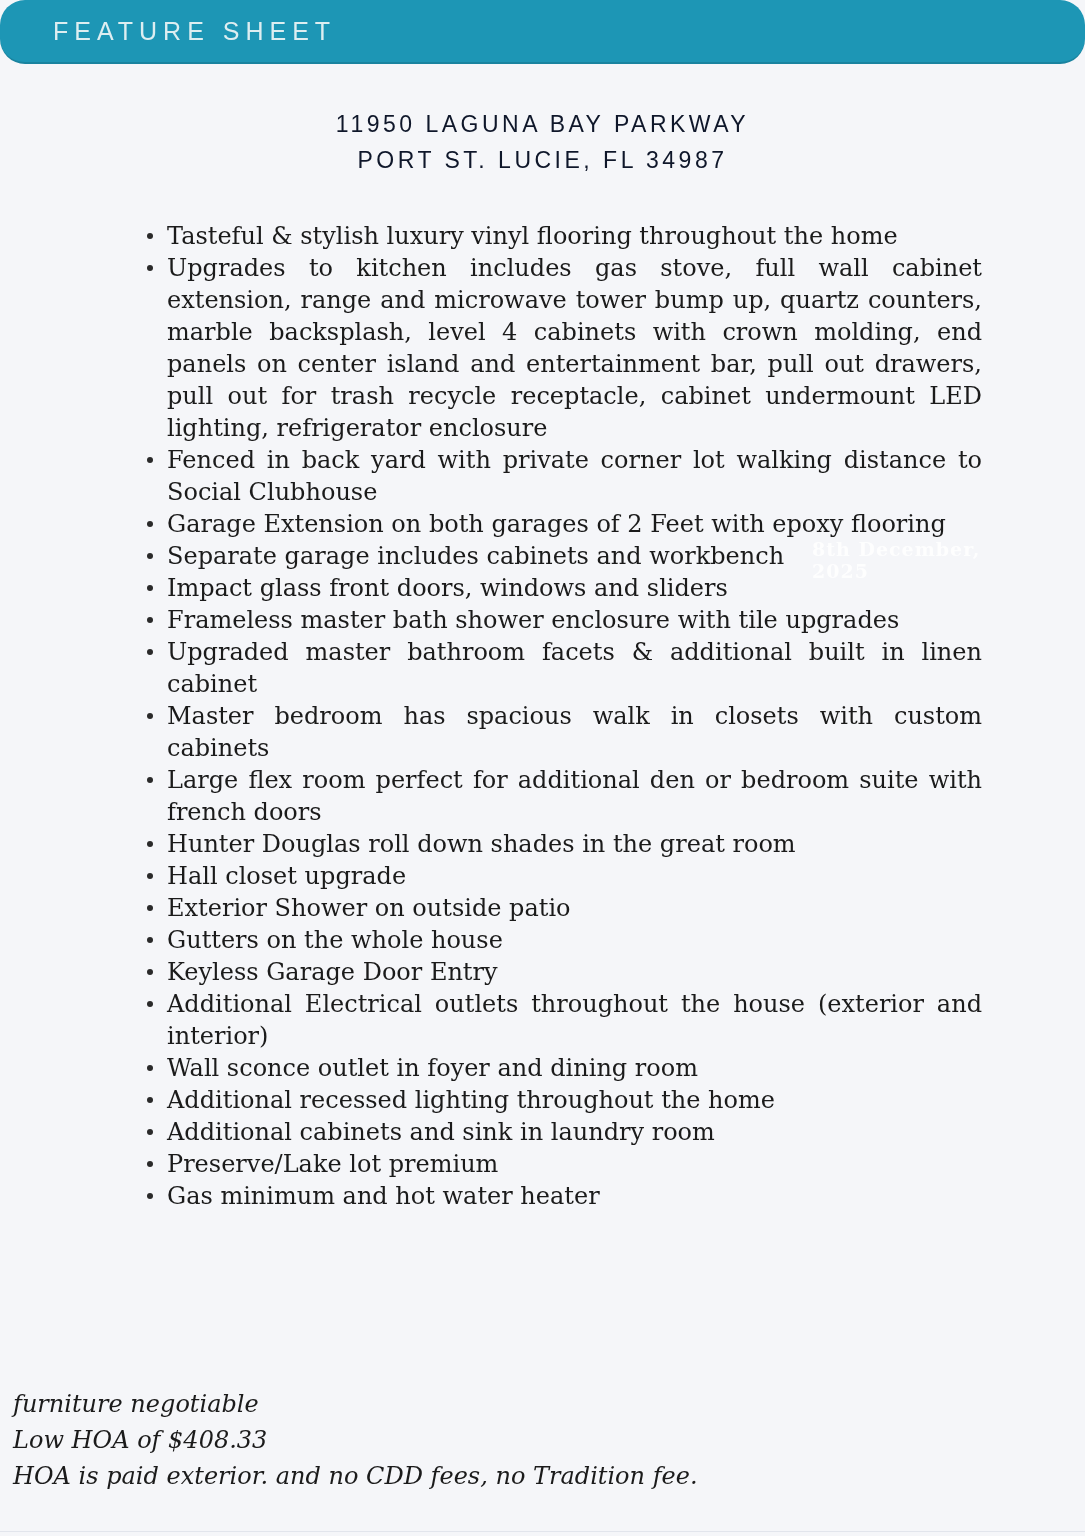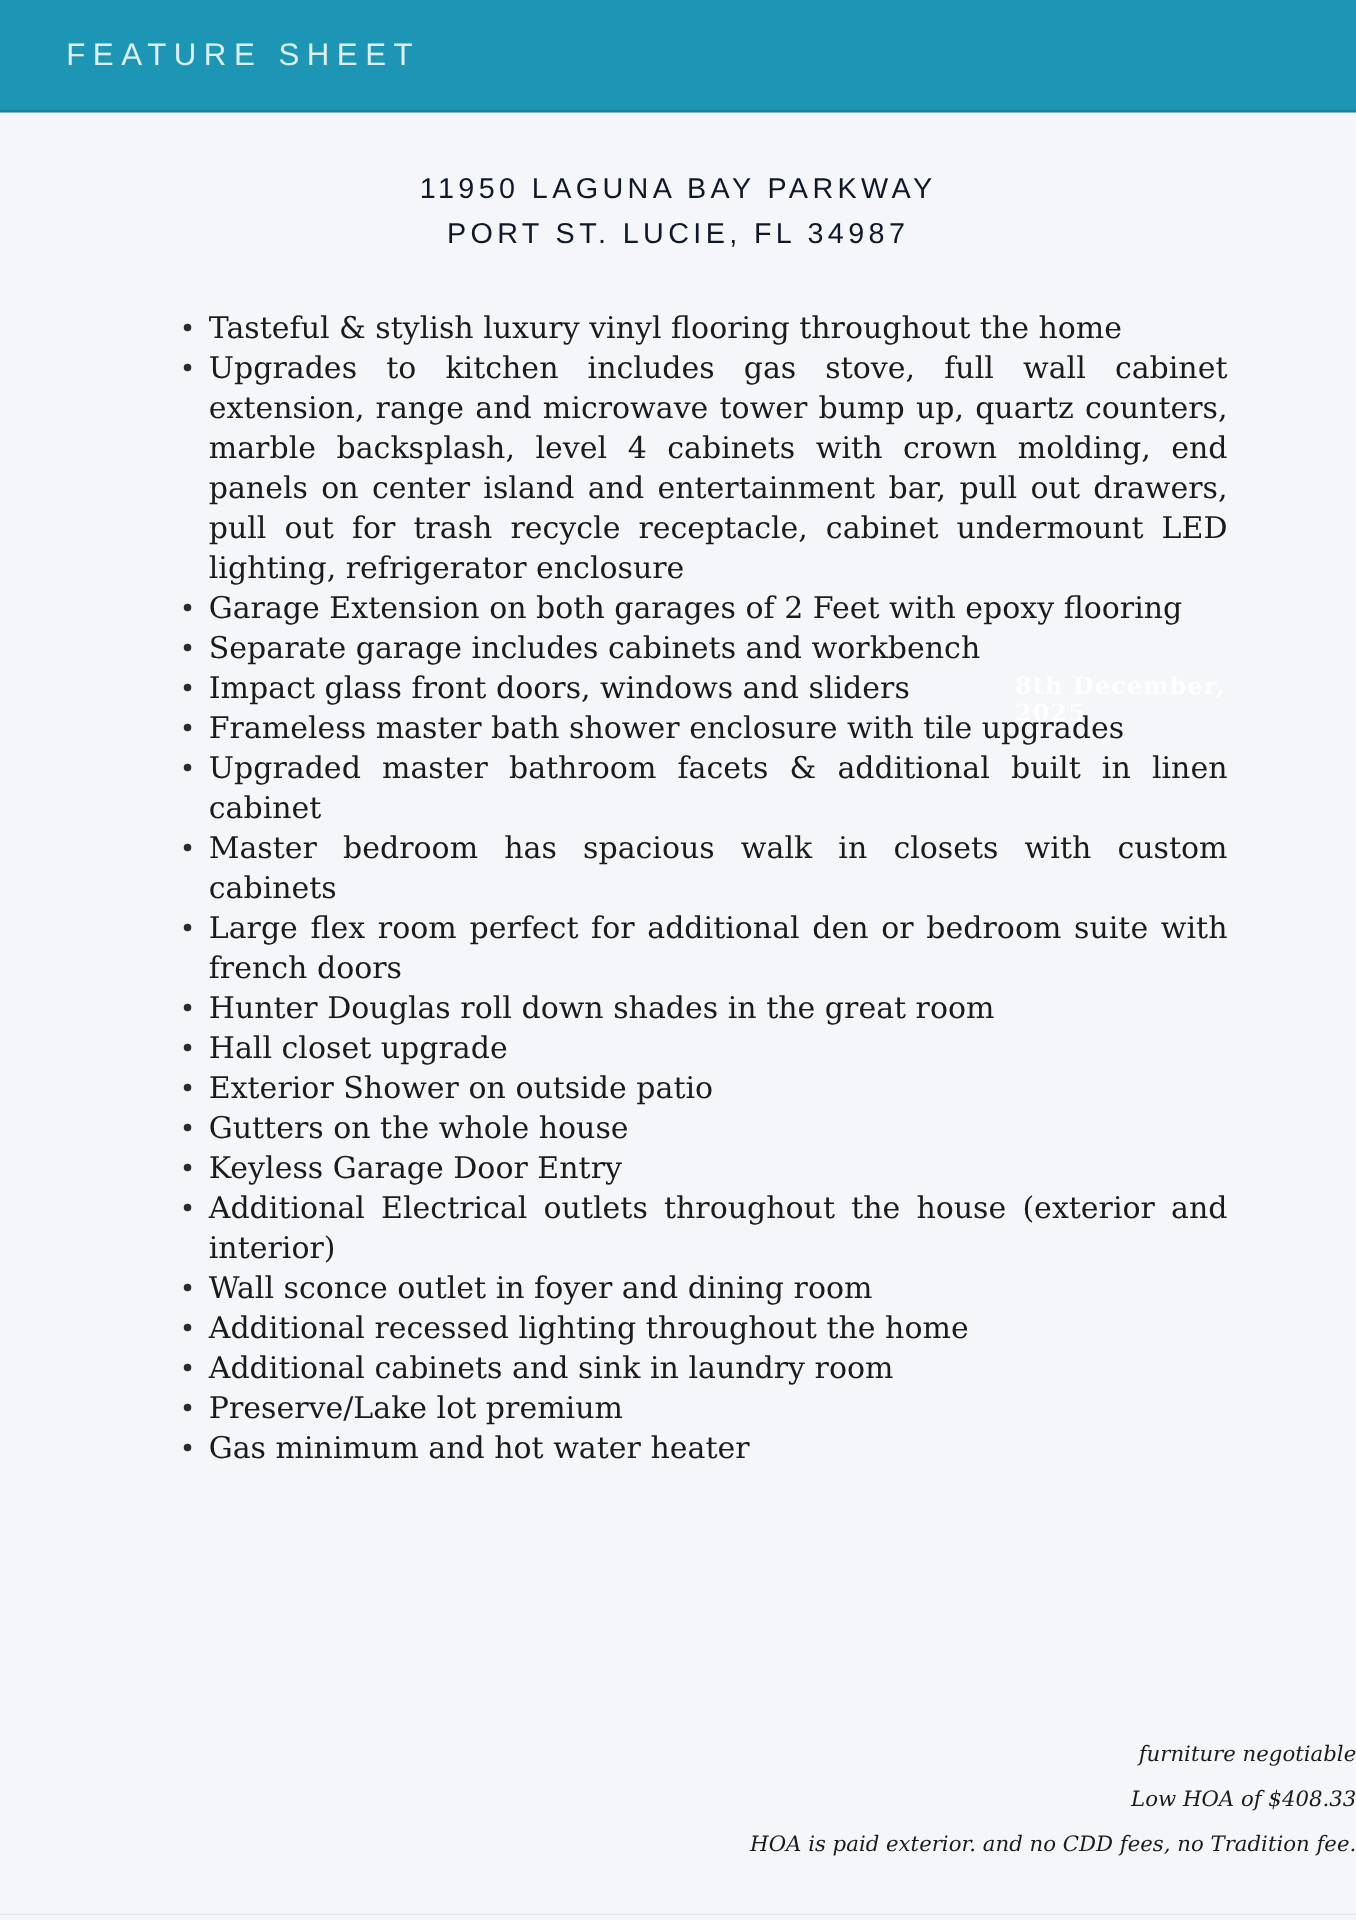--- a/index.html
+++ b/index.html
@@ -9,26 +9,27 @@
   body {
     width: 1085px;
     height: 1536px;
     position: relative;
     overflow: hidden;
     background: var(--page-bg, #f5f6f9);
     font-family: "DejaVu Serif", serif;
     color: var(--text, #1b1b1b);
   }
   .banner {
-    height: 90px;
+    height: 64px;
     background: var(--banner-bg, #1d96b5);
     border-bottom: 2px solid rgba(0,0,0,0.12);
     box-sizing: border-box;
     display: flex;
     align-items: center;
+    border-radius: 25px;
   }
   .banner-title {
     font-family: "Liberation Sans", "DejaVu Sans", sans-serif;
     font-size: 25px;
     letter-spacing: 6px;
     color: var(--banner-text, #ddeef1);
     padding-left: 53px;
     font-weight: 400;
   }
   .title-block {
@@ -76,23 +77,23 @@
     letter-spacing: 1px;
     color: rgba(255,255,255,0.78);
     text-shadow: 0 0 1px rgba(255,255,255,0.3);
     pointer-events: none;
   }
   .footer-notes {
     position: absolute;
     top: 1386px;
     left: 0;
     right: 0;
-    text-align: right;
+    text-align: left;
     font-style: italic;
-    font-size: 17px;
+    font-size: 24px;
     line-height: 36px;
     padding-left: 13px;
   }
   .bottom-divider {
     position: absolute;
     left: 0;
     right: 0;
     bottom: 4px;
     height: 1px;
     background: #e2e5ec;
@@ -108,20 +109,21 @@
   </header>
 
   <section class="title-block">
     <div>11950 LAGUNA BAY PARKWAY</div>
     <div>PORT ST. LUCIE, FL 34987</div>
   </section>
 
   <ul class="feature-list">
       <li>Tasteful &amp; stylish luxury vinyl flooring throughout the home</li>
       <li>Upgrades to kitchen includes gas stove, full wall cabinet extension, range and microwave tower bump up, quartz counters, marble backsplash, level 4 cabinets with crown molding, end panels on center island and entertainment bar, pull out drawers, pull out for trash recycle receptacle, cabinet undermount LED lighting, refrigerator enclosure</li>
+      <li>Fenced in back yard with private corner lot walking distance to Social Clubhouse</li>
       <li>Garage Extension on both garages of 2 Feet with epoxy flooring</li>
       <li>Separate garage includes cabinets and workbench</li>
       <li>Impact glass front doors, windows and sliders</li>
       <li>Frameless master bath shower enclosure with tile upgrades</li>
       <li>Upgraded master bathroom facets &amp; additional built in linen cabinet</li>
       <li>Master bedroom has spacious walk in closets with custom cabinets</li>
       <li>Large flex room perfect for additional den or bedroom suite with french doors</li>
       <li>Hunter Douglas roll down shades in the great room</li>
       <li>Hall closet upgrade</li>
       <li>Exterior Shower on outside patio</li>

